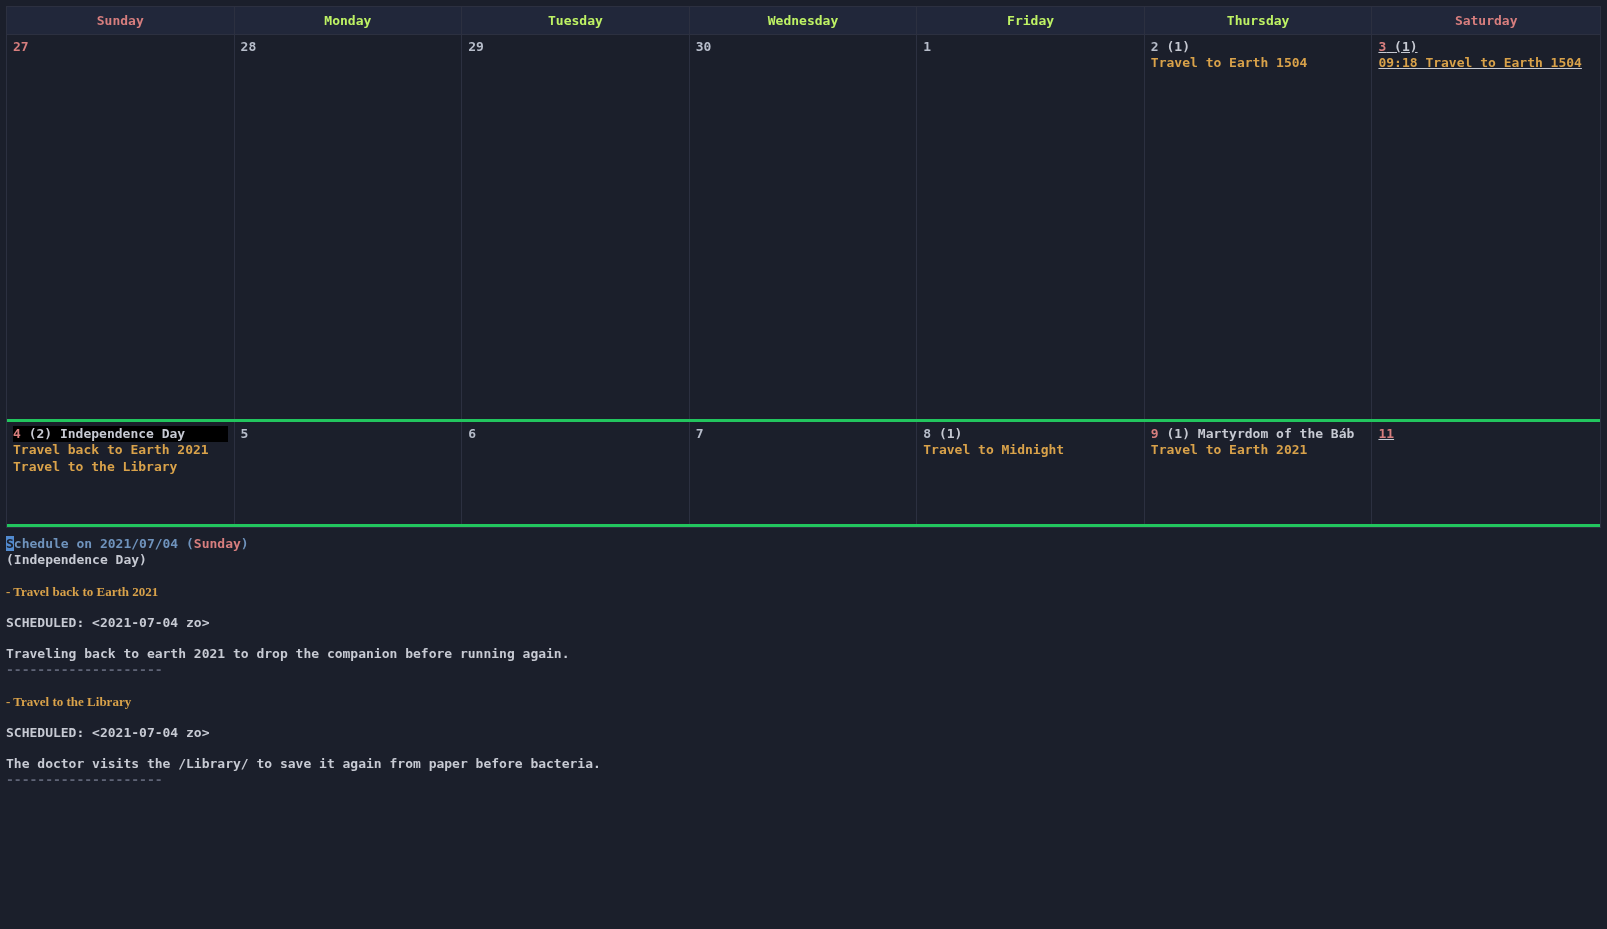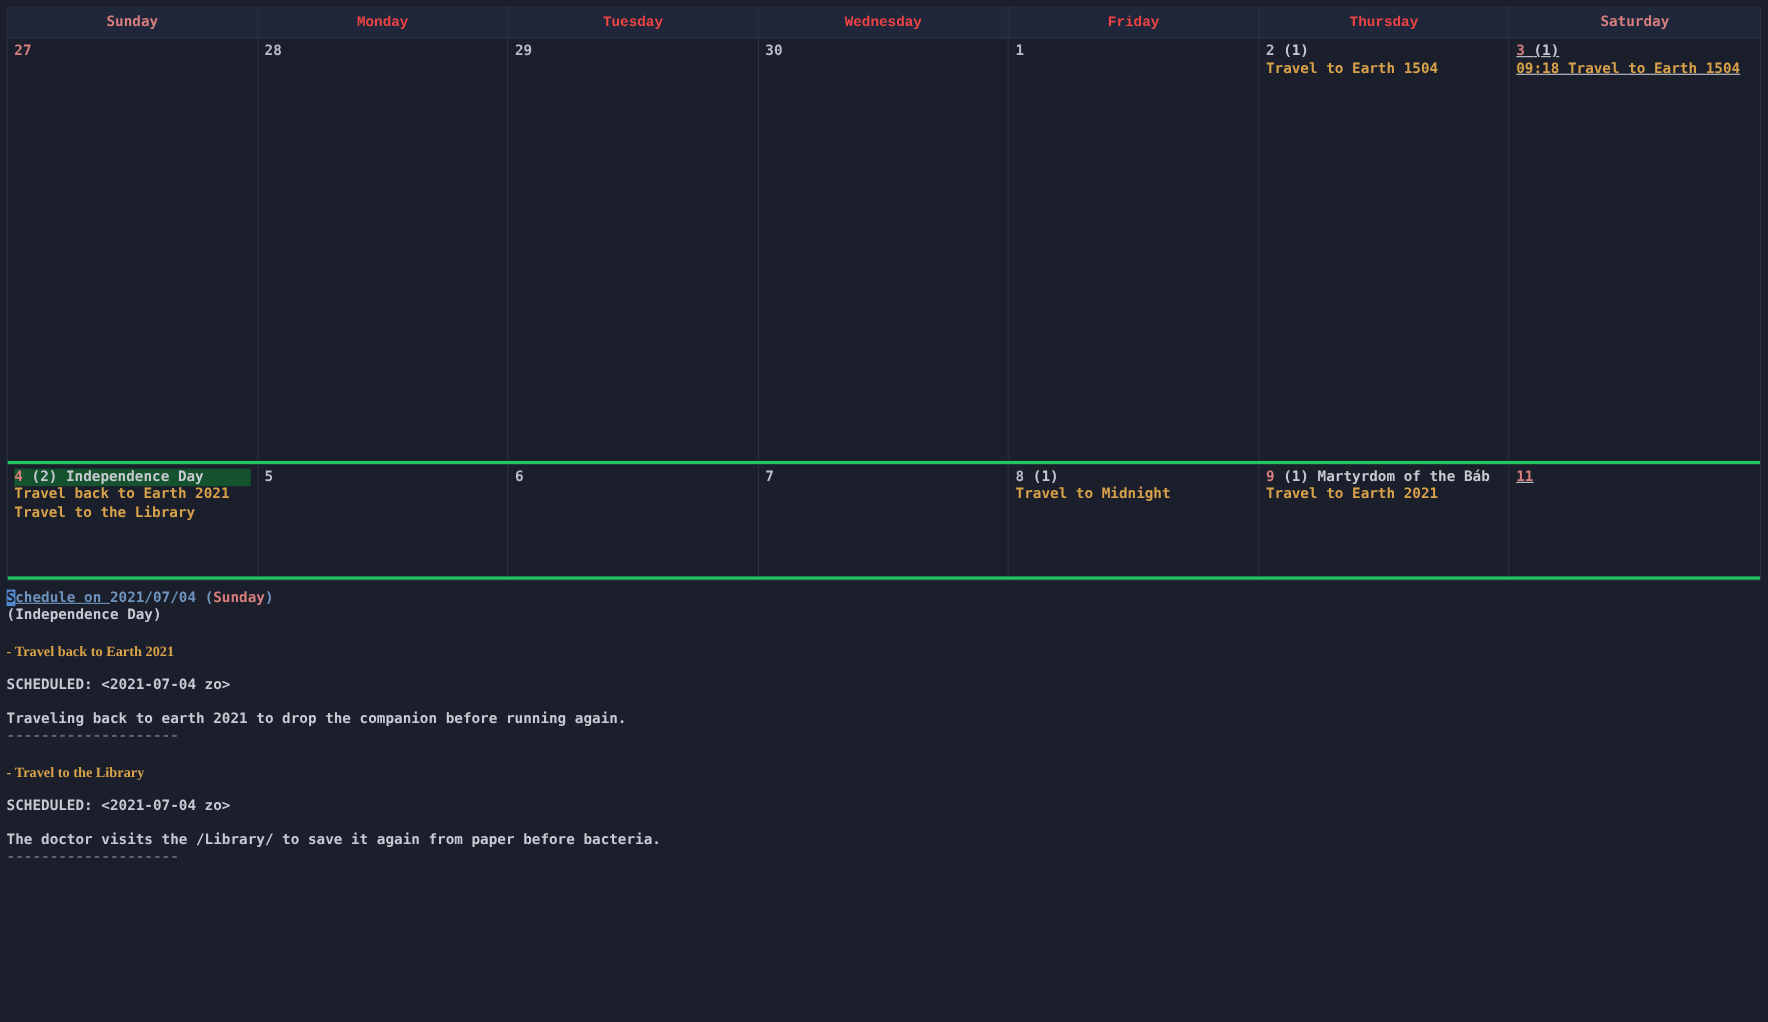--- a/index.html
+++ b/index.html
@@ -22,21 +22,21 @@
     grid-template-columns: repeat(7, 1fr);
     border-bottom: 1px solid #2c3040;
     background: #21273a;
   }
   .header-cell {
     text-align: center;
     padding: 6px 0;
     border-right: 1px solid #2c3040;
   }
   .header-cell:last-child { border-right: none; }
-  .weekday { color: #ef4444; font-family: Liberation Mono, monospace; }
+  .weekday { color: #bef264; }
   .weekend { color: #d77e7e; }
 
   .week-row {
     display: grid;
     grid-template-columns: repeat(7, 1fr);
     border-bottom: 3px solid #22c55e;
   }
   .week-row.tall .day-cell { height: 384px; }
   .week-row.short .day-cell { height: 102px; }
 
@@ -47,30 +47,30 @@
     line-height: 1.25;
   }
   .day-cell:last-child { border-right: none; text-decoration: underline; }
 
   .day-header { display: block; }
   .num-weekday { color: #b7bdca; }
   .num-weekend { color: #d77e7e; }
   .count   { color: #c7cad3; }
   .holiday { color: #c7cad3; }
   .highlight {
-    background: #14532d;
+    background: #000000;
     padding-right: 4px;
   }
 
   .event { color: #d9a24a; display: block; }
 
   .schedule { padding: 2px 6px; line-height: 1.25; }
   .sch-title-line .cursor { background: #528bd0; color: #1b1f2b; }
   .sch-title-line { color: #c7cad3; }
-  .sch-title-prefix { color: #6f93bd; text-decoration: underline; }
+  .sch-title-prefix { color: #6f93bd; }
   .sch-title-date { color: #6f93bd; }
   .sch-title-paren { color: #6f93bd; }
   .sch-title-day { color: #d77e7e; }
   .sch-holiday { color: #c7cad3; }
   .sch-blank { height: 15px; }
 
   .entry-head { color: #d9a24a; font-family: Liberation Serif, serif; }
   .entry-body { color: #c7cad3; }
   .entry-sep { color: #5f6476; }
 </style>

